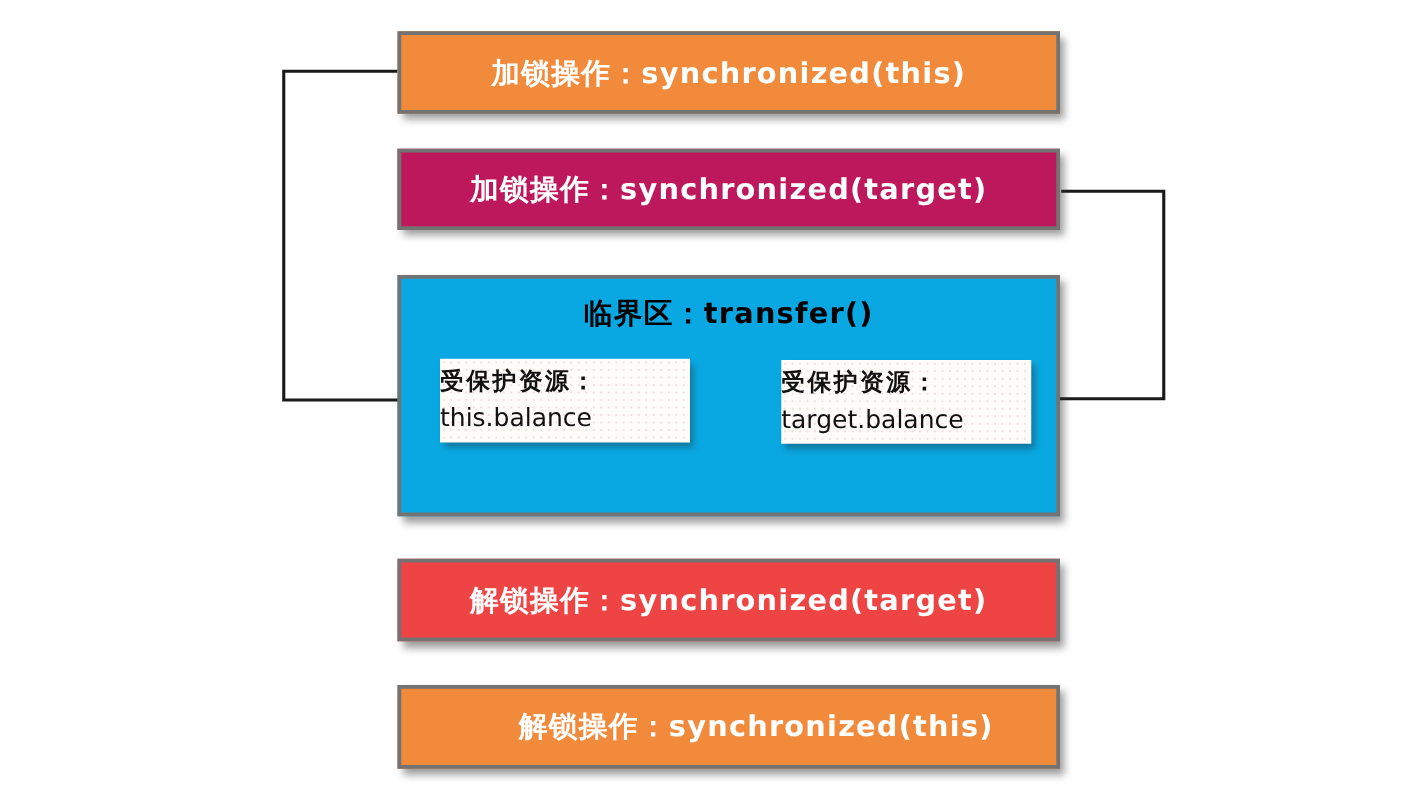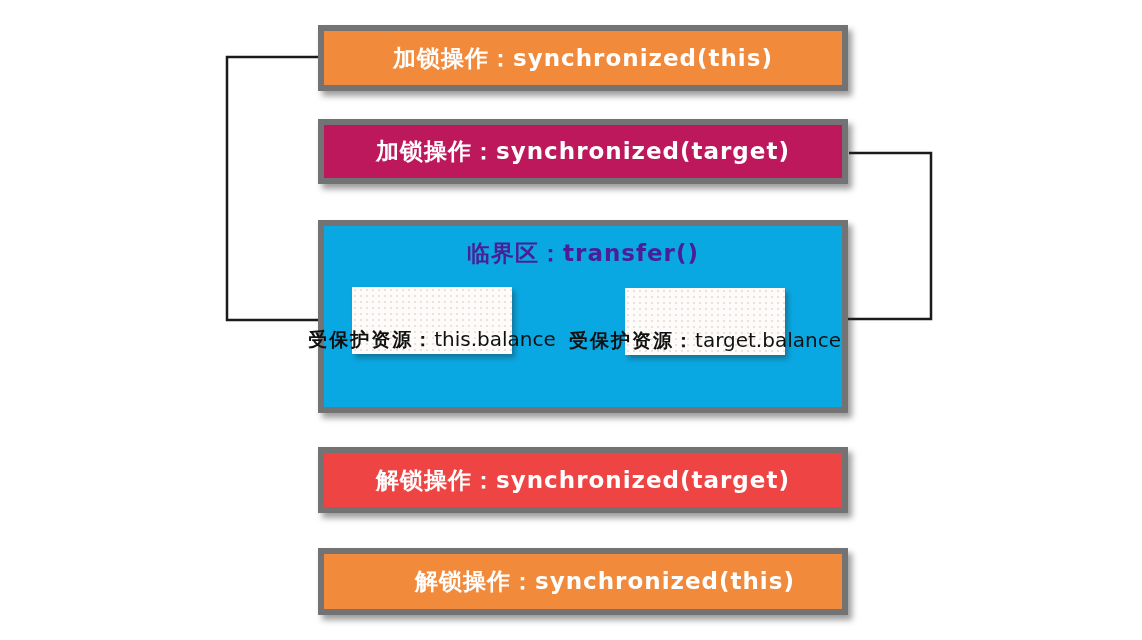--- a/index.html
+++ b/index.html
@@ -13,57 +13,57 @@
     width: 1142px;
     height: 640px;
     background: #ffffff;
     overflow: hidden;
   }
   .box {
     position: absolute;
     left: 318px;
     width: 530px;
     box-sizing: border-box;
-    border: 6px solid #737373;
+    border: 3px solid #737373;
     box-shadow: 4px 5px 6px rgba(40,40,40,0.45);
     display: flex;
     align-items: center;
     justify-content: center;
     z-index: 2;
   }
   .box-label {
     color: #ffffff;
     font-size: 23px;
     font-weight: bold;
     letter-spacing: 1px;
     white-space: nowrap;
     text-align: center;
   }
   .critical-title {
     position: absolute;
     top: 12px;
     left: 0;
     width: 100%;
     text-align: center;
-    color: #4c1d95;
+    color: #000000;
     font-size: 23px;
     font-weight: bold;
     letter-spacing: 1px;
   }
   .resource {
     position: absolute;
-    width: 160px;
+    width: 200px;
     height: 67px;
     background-color: #fdfcfa;
     background-image: radial-gradient(rgba(205,150,140,0.28) 1px, rgba(0,0,0,0) 1px);
     background-size: 6px 6px;
     box-shadow: 3px 4px 5px rgba(30,30,30,0.35);
     display: flex;
-    flex-direction: row;
-    align-items: flex-end;
+    flex-direction: column;
+    align-items: flex-start;
     justify-content: center;
     z-index: 3;
     line-height: 1.45;
   }
   .resource .line1 {
     color: #111111;
     font-size: 19px;
     font-weight: bold;
     letter-spacing: 2px;
     white-space: nowrap;

